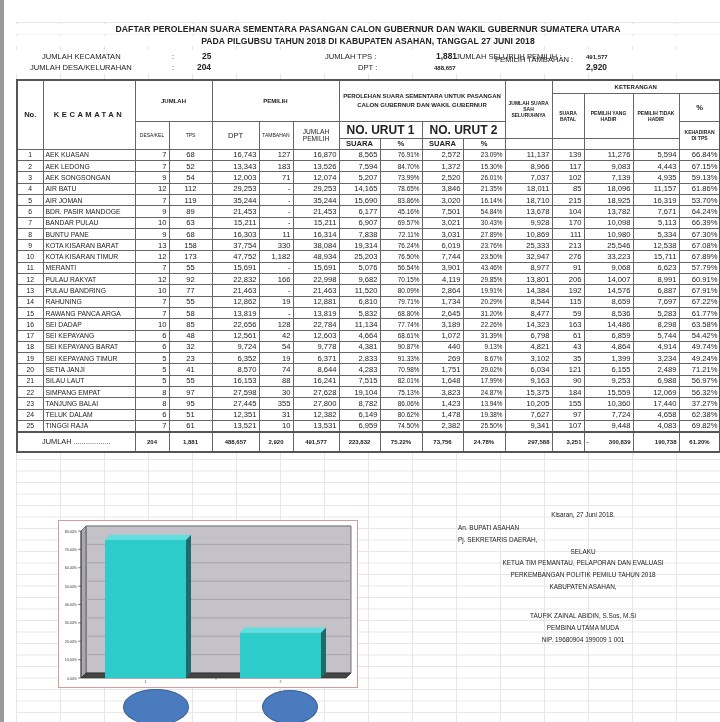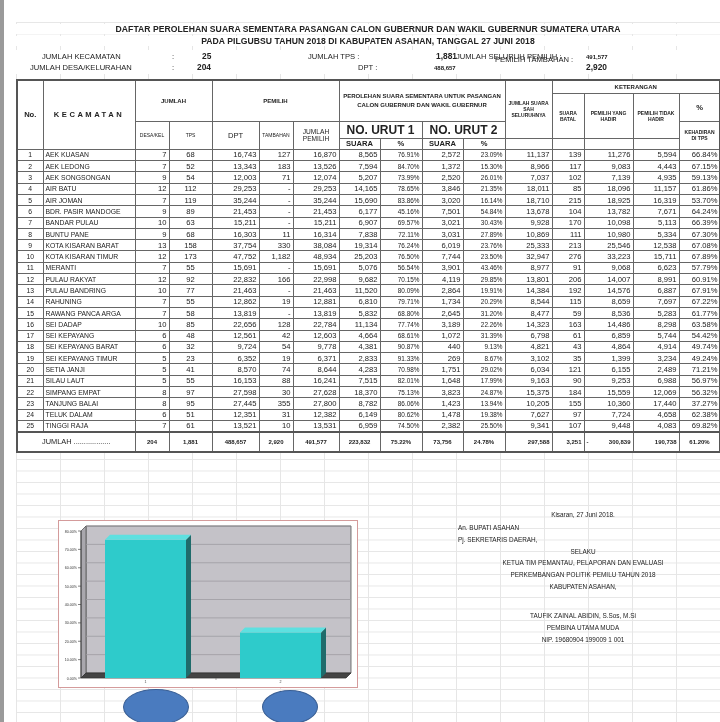--- a/index.html
+++ b/index.html
@@ -50,21 +50,21 @@
 <div class="title1">DAFTAR PEROLEHAN SUARA SEMENTARA PASANGAN CALON GUBERNUR DAN WAKIL GUBERNUR SUMATERA UTARA</div>
 <div class="title2">PADA PILGUBSU TAHUN 2018 DI KABUPATEN ASAHAN, TANGGAL 27 JUNI 2018</div>
 
 <div class="summary">
   <span style="left:26px;top:2px">JUMLAH KECAMATAN</span>
   <span style="left:156px;top:2px">:</span>
   <span class="b" style="left:186px;top:1px">25</span>
   <span style="left:14px;top:13px">JUMLAH DESA/KELURAHAN</span>
   <span style="left:156px;top:13px">:</span>
   <span class="b" style="left:181px;top:12px">204</span>
-  <span style="left:292px;top:2px">JUMLAH TPS :</span>
+  <span style="left:309px;top:2px">JUMLAH TPS :</span>
   <span class="b" style="left:420px;top:1px">1,881</span>
   <span style="left:342px;top:13px">DPT :</span>
   <span class="s" style="left:418px;top:15px">488,657</span>
   <span style="left:440px;top:2px">JUMLAH SELURUH PEMILIH :</span>
   <span class="s" style="left:570px;top:4px">491,577</span>
   <span style="left:479px;top:5px">PEMILIH TAMBAHAN :</span>
   <span class="b" style="left:570px;top:12px">2,920</span>
 </div>
 
 <table class="main">
@@ -503,21 +503,21 @@
         <td class="pctb">56.97%</td>
       </tr>
       <tr>
         <td class="ctr" style="font-size: 6.8px;">22</td>
         <td style="font-size: 6.8px;">SIMPANG EMPAT</td>
         <td class="num">8</td>
         <td class="ctr">97</td>
         <td class="num">27,598</td>
         <td class="num">30</td>
         <td class="num">27,628</td>
-        <td class="num">18,370</td>
+        <td class="num">19,104</td>
         <td class="pct">75.13%</td>
         <td class="num">3,823</td>
         <td class="pct">24.87%</td>
         <td class="num">15,375</td>
         <td class="num">184</td>
         <td class="num">15,559</td>
         <td class="num">12,069</td>
         <td class="pctb">56.32%</td>
       </tr>
       <tr>

